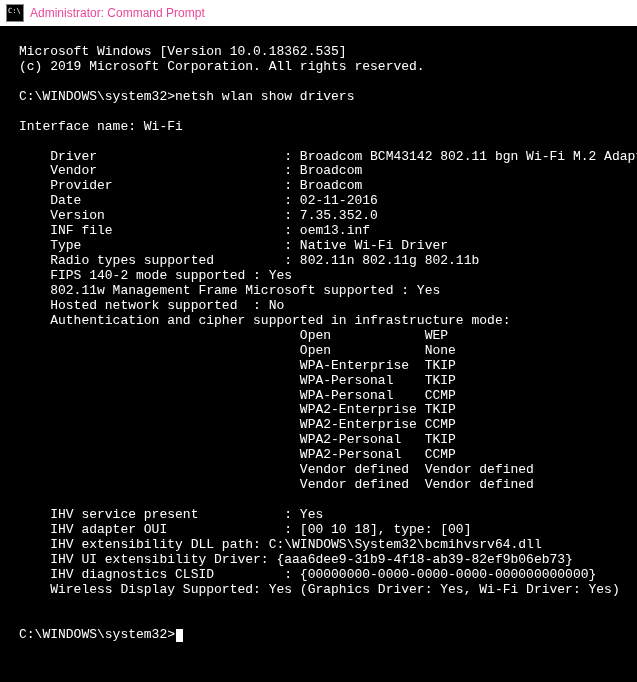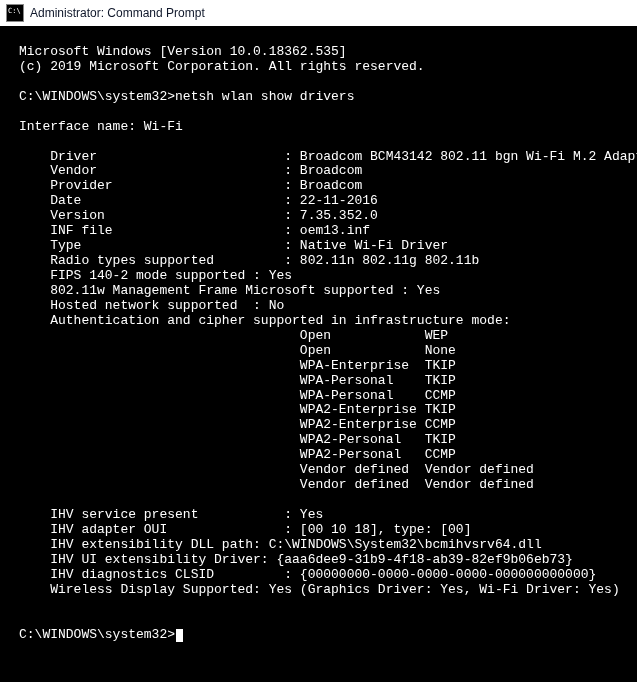--- a/index.html
+++ b/index.html
@@ -15,21 +15,21 @@
   }
   .window {
     width: 637px;
     height: 682px;
     display: flex;
     flex-direction: column;
   }
   .titlebar {
     height: 26px;
     background: #ffffff;
-    color: #0f172a;
+    color: #ec4899;
     display: flex;
     align-items: center;
     padding: 0 6px;
     font-family: "Segoe UI", Tahoma, sans-serif;
     font-size: 12px;
     gap: 6px;
     flex: 0 0 auto;
   }
   .titlebar .app-icon {
     width: 16px;
@@ -79,21 +79,21 @@
 <span class="line">Microsoft Windows [Version 10.0.18362.535]</span>
 <span class="line">(c) 2019 Microsoft Corporation. All rights reserved.</span>
 <span class="line"> </span>
 <span class="line"><span>C:\WINDOWS\system32&gt;</span><span>netsh wlan show drivers</span></span>
 <span class="line"> </span>
 <span class="line">Interface name: Wi-Fi</span>
 <span class="line"> </span>
 <span class="line">    Driver                        : Broadcom BCM43142 802.11 bgn Wi-Fi M.2 Adapter</span>
 <span class="line">    Vendor                        : Broadcom</span>
 <span class="line">    Provider                      : Broadcom</span>
-<span class="line">    Date                          : 22-11-2016</span>
+<span class="line">    Date                          : 02-11-2016</span>
 <span class="line">    Version                       : 7.35.352.0</span>
 <span class="line">    INF file                      : oem13.inf</span>
 <span class="line">    Type                          : Native Wi-Fi Driver</span>
 <span class="line">    Radio types supported         : 802.11n 802.11g 802.11b</span>
 <span class="line">    FIPS 140-2 mode supported : Yes</span>
 <span class="line">    802.11w Management Frame Microsoft supported : Yes</span>
 <span class="line">    Hosted network supported  : No</span>
 <span class="line">    Authentication and cipher supported in infrastructure mode:</span>
 <div id="authlist"><span class="line">                                    Open            WEP
 </span><span class="line">                                    Open            None

